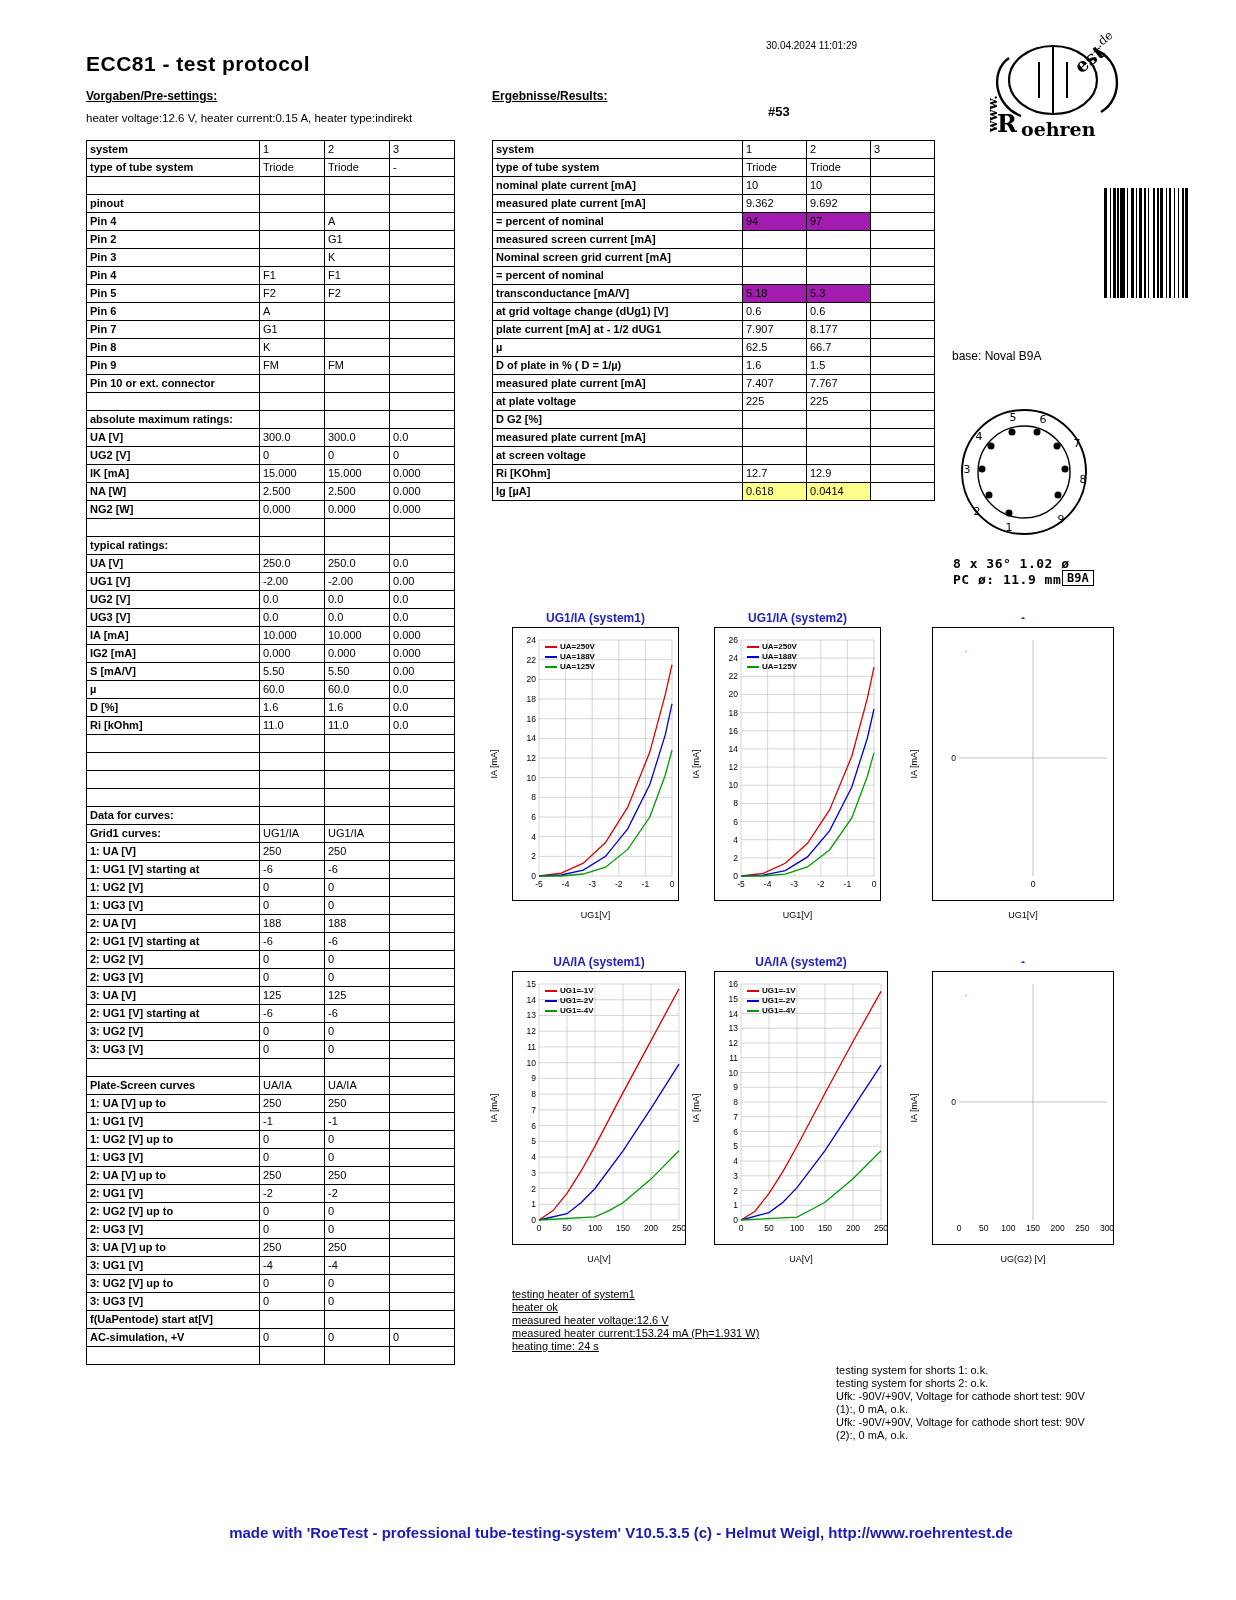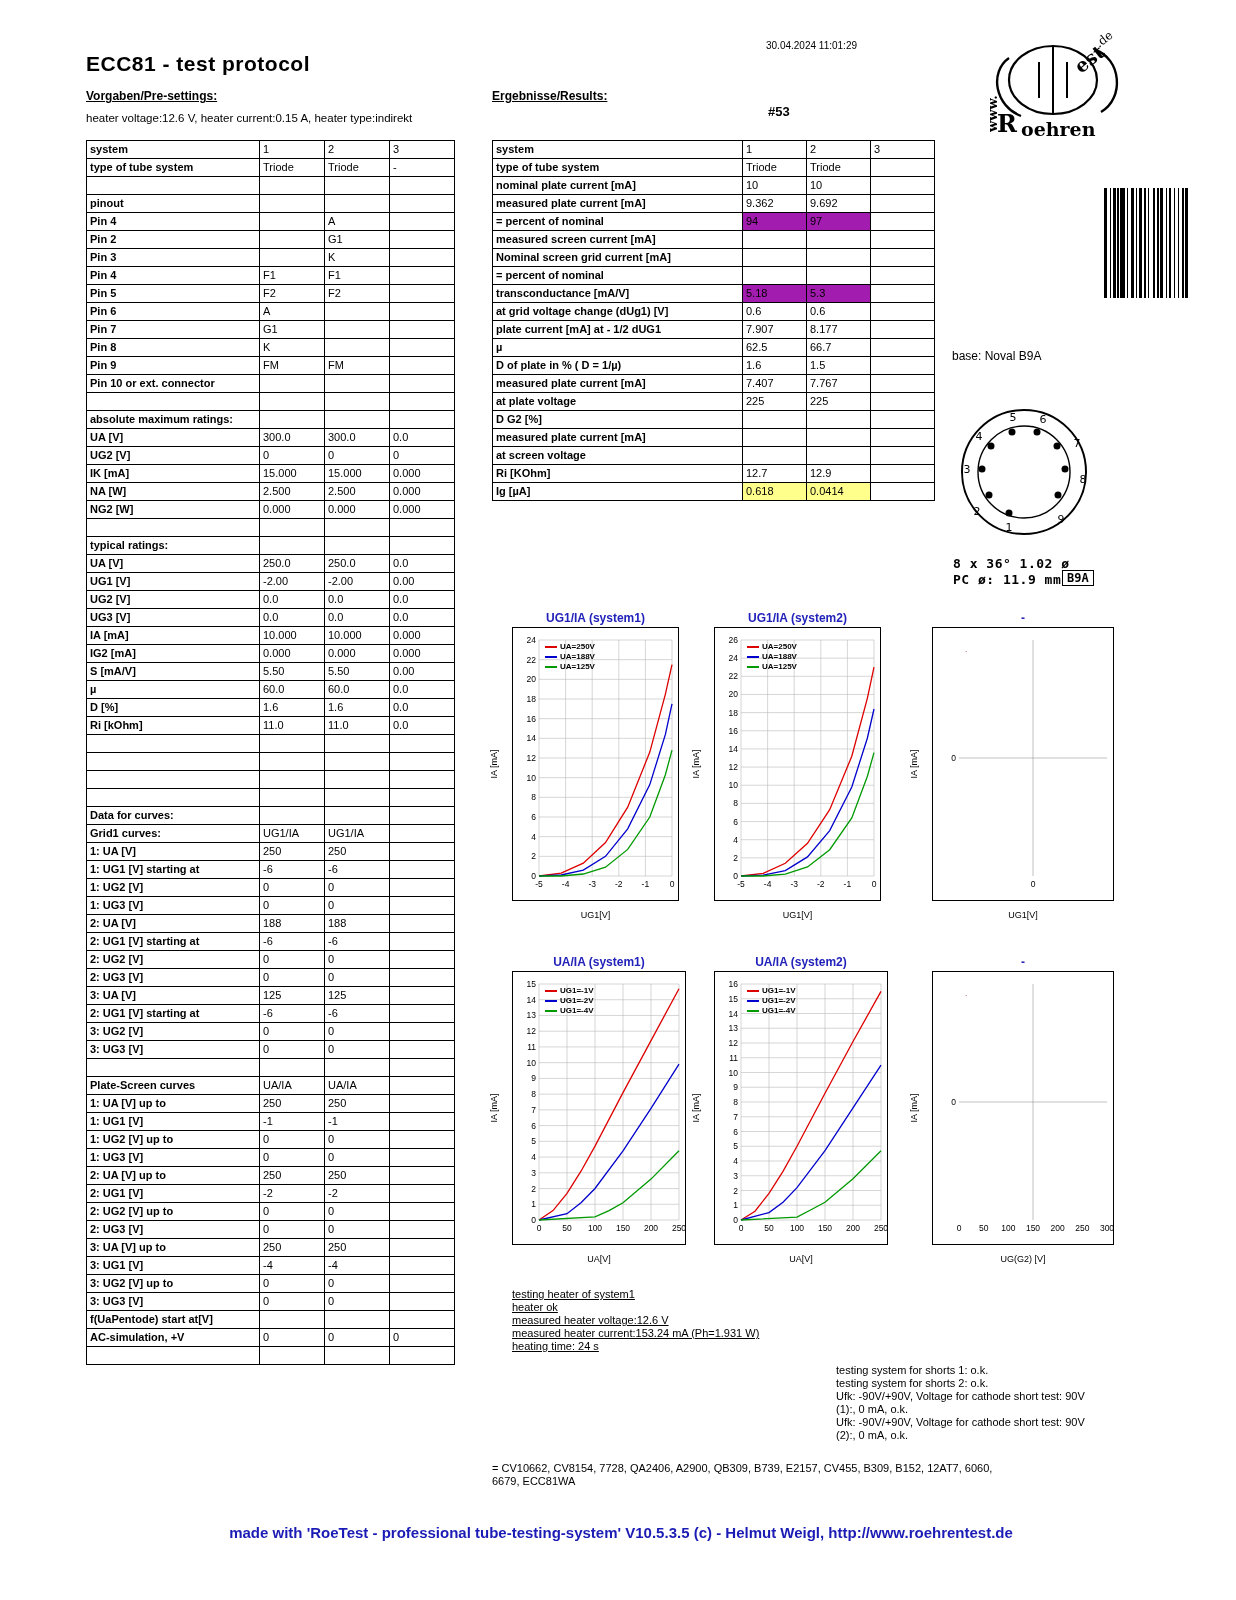--- a/index.html
+++ b/index.html
@@ -1145,17 +1145,15 @@
 heater ok
 measured heater voltage:12.6 V
 measured heater current:153.24 mA (Ph=1.931 W)
 heating time: 24 s</div>
   <div class="note" style="left:836px; top:1364px; width:330px;">testing system for shorts 1: o.k.
 testing system for shorts 2: o.k.
 Ufk: -90V/+90V, Voltage for cathode short test: 90V
 (1):, 0 mA, o.k.
 Ufk: -90V/+90V, Voltage for cathode short test: 90V
 (2):, 0 mA, o.k.</div>
-  <div class="note" style="left:492px; top:1462px; width:670px;">= CV10662,  CV8154,   7728,   QA2406,   A2900, QB309, B739, E2157, CV455,  B309,  B152,  12AT7, 6060,
-6679, ECC81WA</div>
 
   <div class="footer">made with 'RoeTest - professional tube-testing-system' V10.5.3.5 (c) - Helmut Weigl, http://www.roehrentest.de</div>
 </div>
 
 </body></html>

